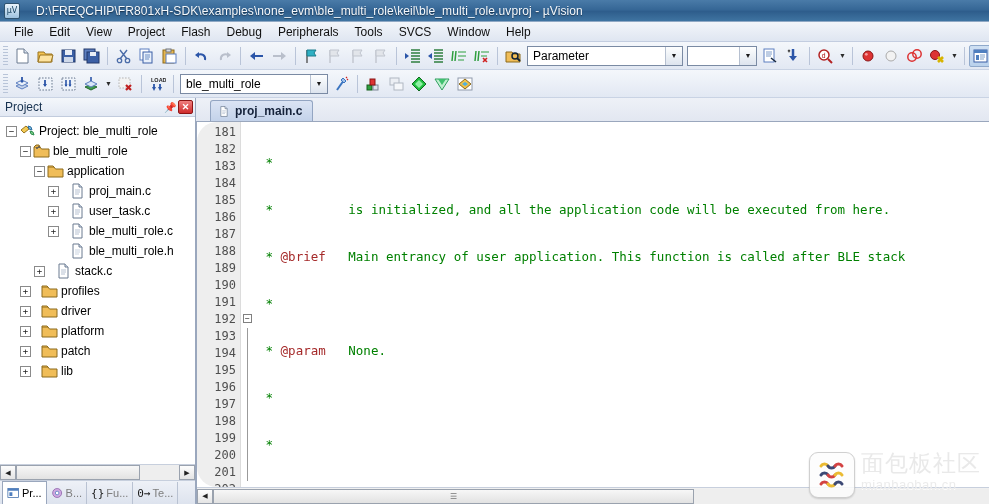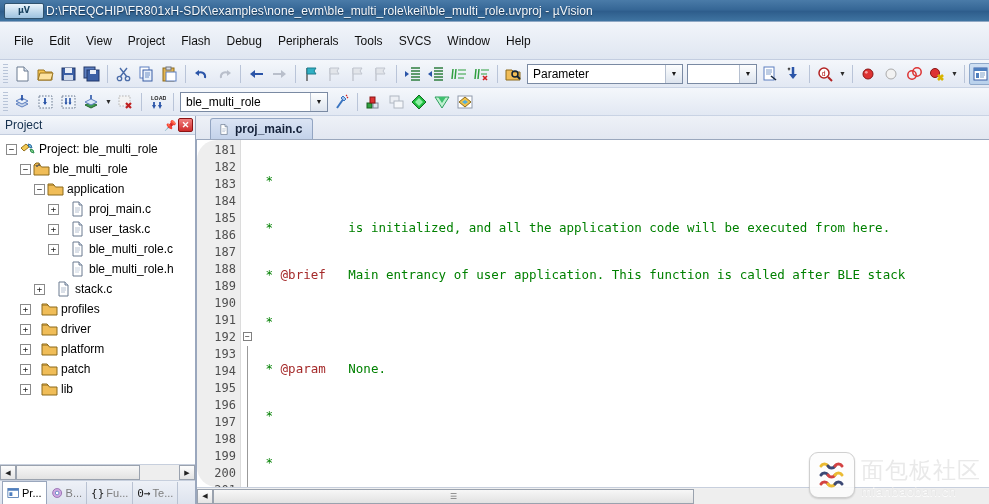--- a/index.html
+++ b/index.html
@@ -24,42 +24,42 @@
     height: 22px;
     background: linear-gradient(to bottom, #4a7ba8 0%, #366796 45%, #2e5d8c 55%, #3f74a1 100%);
     display: flex;
     align-items: center;
     padding: 0 4px;
     position: relative;
     flex: none;
     border-bottom: 1px solid #8fa8c4;
   }
   .titlebar .tb-icon {
-    width: 40px; height: 16px;
+    width: 16px; height: 16px;
     background: linear-gradient(to bottom,#e9f3fb,#9dc2e0);
     border: 1px solid #30536f;
     border-radius: 2px;
-    margin-right: 2px;
+    margin-right: 16px;
     color: #15405e;
-    font-size: 8px; font-weight: bold;
+    font-size: 8px; font-weight: normal;
     display: flex; align-items: center; justify-content: center;
     font-family: "DejaVu Sans", sans-serif;
     flex: none;
   }
   .titlebar .tb-text {
     color: #f4f8fc;
     font-size: 12px;
     white-space: nowrap;
     text-shadow: 0 1px 1px rgba(0,0,0,.45);
     letter-spacing: .1px;
   }
 
   
   .menubar {
-    height: 38px;
+    height: 20px;
     background: linear-gradient(to bottom,#f2f5fa,#dfe6f1);
     display: flex;
     align-items: center;
     padding-left: 6px;
     flex: none;
     border-bottom: 1px solid #c3cde0;
   }
   .menuitem {
     padding: 2px 8px;
     color: #101010;
@@ -373,21 +373,21 @@
     align-items: center;
   }
   .ed-hscroll .sb-thumb { display:flex; align-items:center; justify-content:center; color:#777; font-size:8px; }
 
   
   .watermark {
     position: absolute;
     right: 8px;
     bottom: 6px;
     display: flex;
-    align-items: flex-end;
+    align-items: flex-start;
     gap: 6px;
     pointer-events: none;
     opacity: .85;
   }
   .wm-logo {
     width: 46px; height: 46px;
     background: #fdfdfd;
     border: 1px solid #c8c8c8;
     border-radius: 9px;
     display: flex; align-items: center; justify-content: center;

